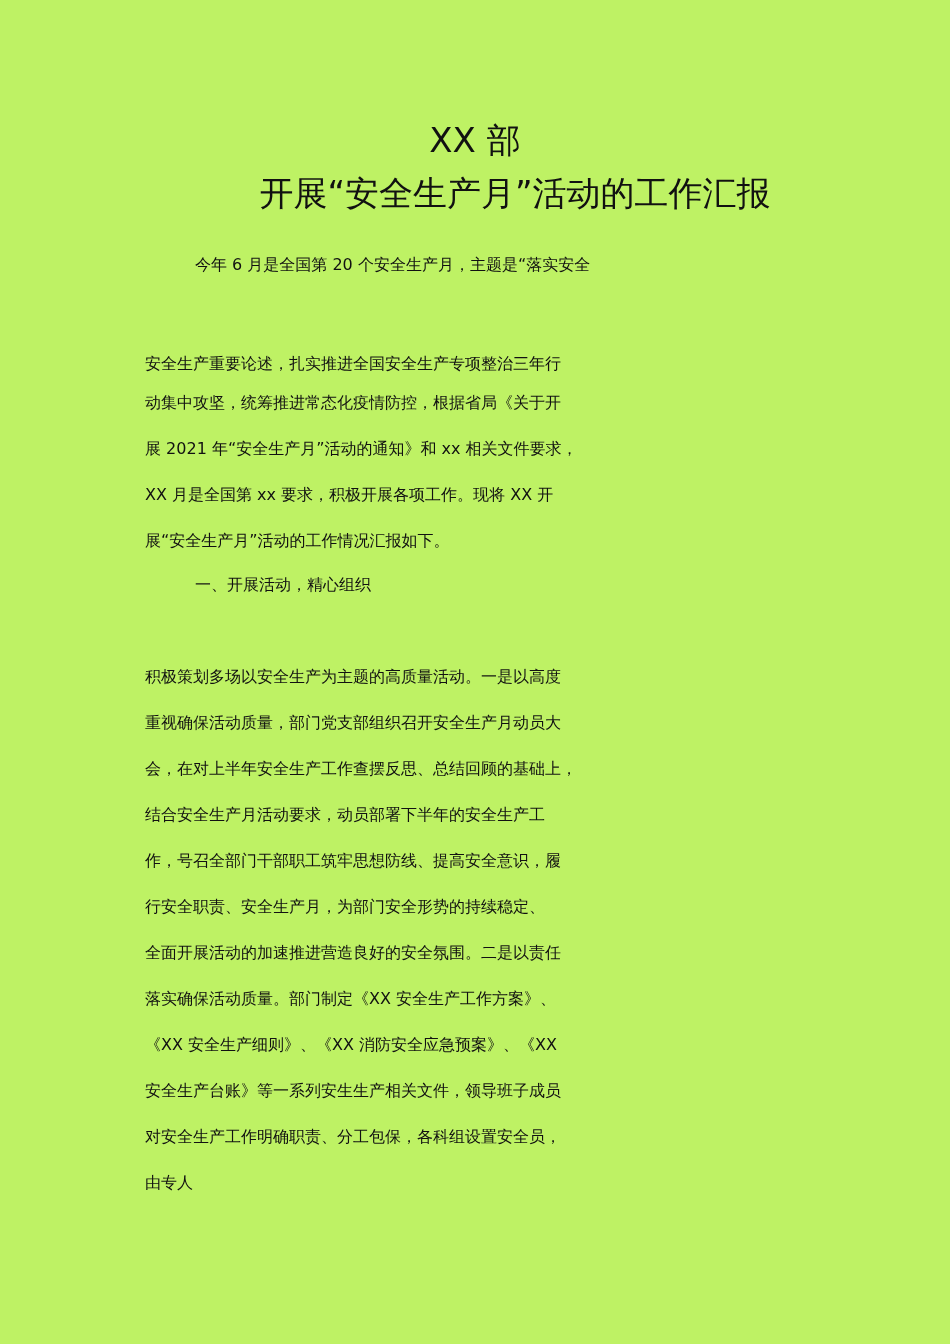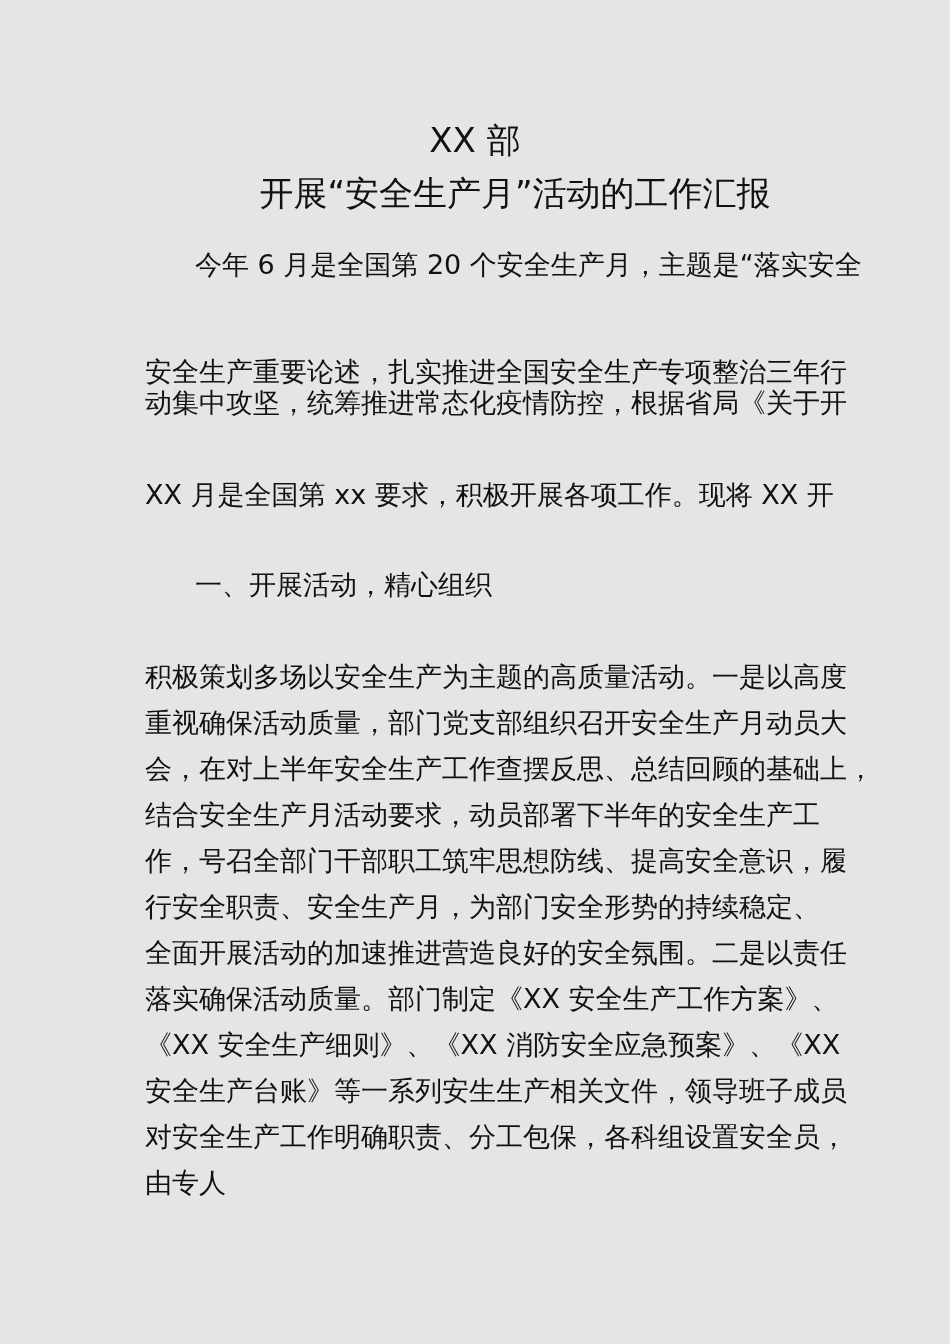--- a/index.html
+++ b/index.html
@@ -13,55 +13,57 @@
       position: relative;
       overflow: hidden;
       font-family: "DejaVu Sans", "Liberation Sans", sans-serif;
       color: #111111;
     }
     .page {
       position: absolute;
       left: 0; top: 0;
       width: 950px;
       height: 1344px;
-      background: #e5e5e5;
+      background: #bef264;
     }
     .title {
       position: absolute;
       left: 0;
       width: 950px;
       text-align: center;
       font-size: 34px;
       line-height: 40px;
       white-space: nowrap;
       color: #111111;
     }
     .title-1 { top: 120px; }
     .title-2 { top: 173px; margin-left: 40px; }
     .line {
       position: absolute;
       left: 145px;
-      font-size: 27px;
+      font-size: 16px;
       line-height: 30px;
       white-space: nowrap;
       color: #111111;
     }
     .indent { left: 195px; }
   </style>
 </head>
 <body>
 
 <div class="page">
   <div class="title title-1">XX 部</div>
   <div class="title title-2">开展“安全生产月”活动的工作汇报</div>
 
   <div class="line indent" style="top:250px">今年 6 月是全国第 20 个安全生产月，主题是“落实安全</div>
-  <div class="line" style="top:357px">安全生产重要论述，扎实推进全国安全生产专项整治三年行</div>
+  <div class="line" style="top:349px">安全生产重要论述，扎实推进全国安全生产专项整治三年行</div>
   <div class="line" style="top:388px">动集中攻坚，统筹推进常态化疫情防控，根据省局《关于开</div>
+  <div class="line" style="top:434px">展 2021 年“安全生产月”活动的通知》和 xx 相关文件要求，</div>
   <div class="line" style="top:480px">XX 月是全国第 xx 要求，积极开展各项工作。现将 XX 开</div>
+  <div class="line" style="top:526px">展“安全生产月”活动的工作情况汇报如下。</div>
 
   <div class="line indent" style="top:570px">一、开展活动，精心组织</div>
 
   <div class="line" style="top:662px"> 积极策划多场以安全生产为主题的高质量活动。一是以高度</div>
   <div class="line" style="top:708px">重视确保活动质量，部门党支部组织召开安全生产月动员大</div>
   <div class="line" style="top:754px">会，在对上半年安全生产工作查摆反思、总结回顾的基础上，</div>
   <div class="line" style="top:800px">结合安全生产月活动要求，动员部署下半年的安全生产工</div>
   <div class="line" style="top:846px">作，号召全部门干部职工筑牢思想防线、提高安全意识，履</div>
   <div class="line" style="top:892px">行安全职责、安全生产月，为部门安全形势的持续稳定、</div>
   <div class="line" style="top:938px">全面开展活动的加速推进营造良好的安全氛围。二是以责任</div>

